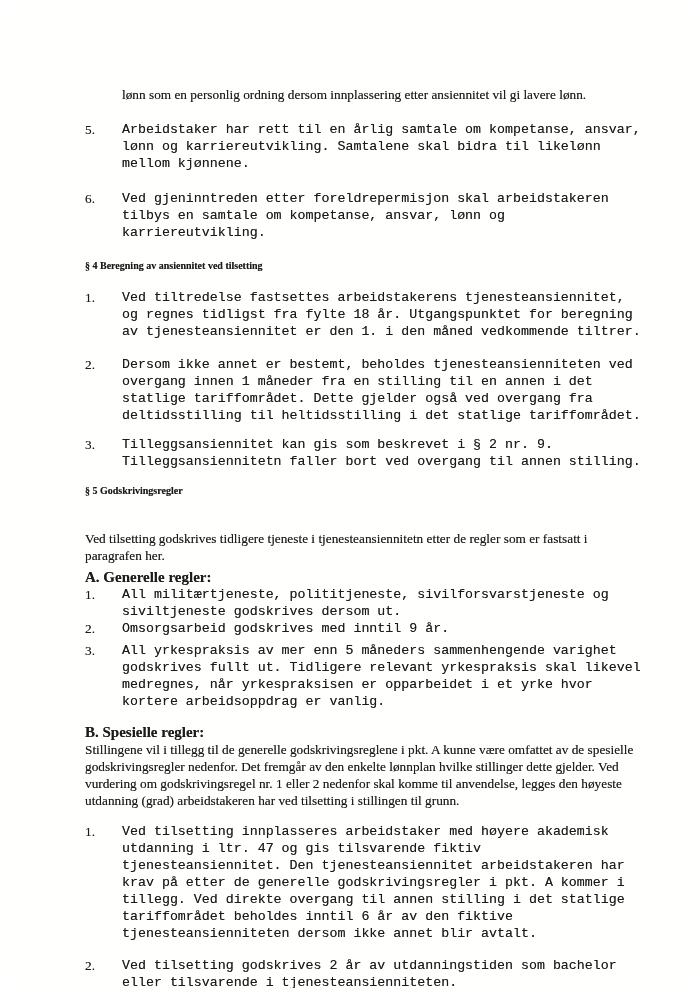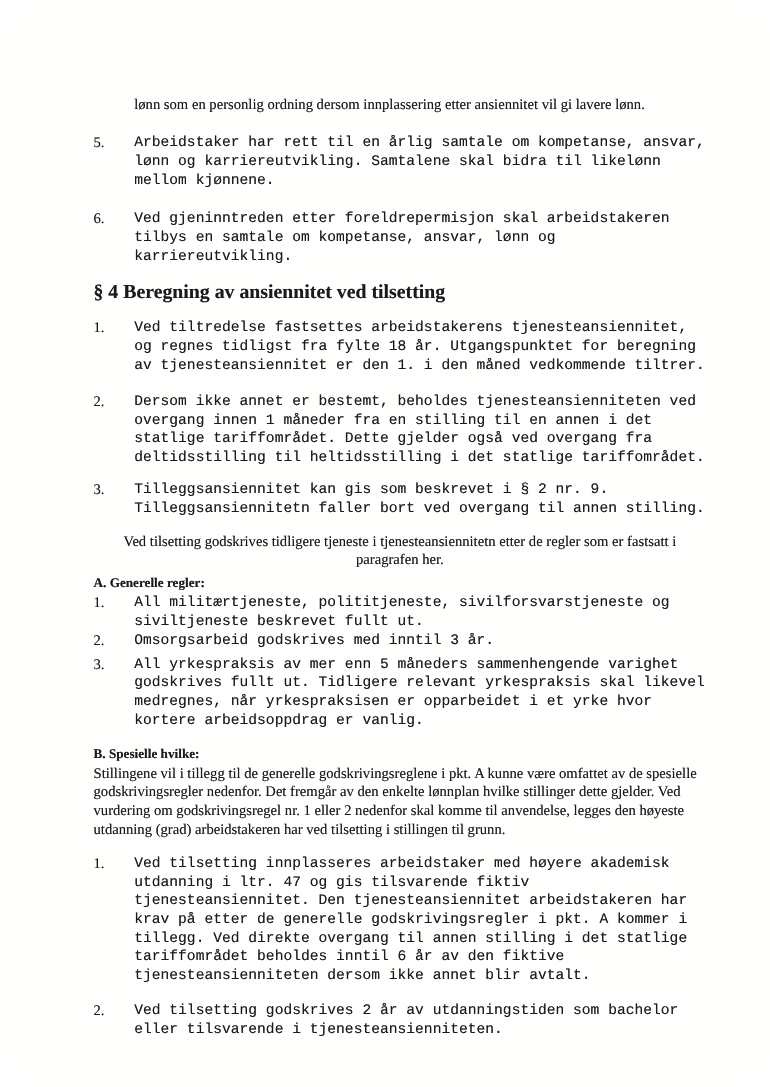--- a/index.html
+++ b/index.html
@@ -29,33 +29,33 @@
   .para { width: 100%; }
   .cont { padding-left: 37px; }
   .item { display: flex; }
   .item .num {
     flex: 0 0 37px;
     width: 37px;
   }
   .item .txt { flex: 1 1 auto; font-family: Liberation Mono, monospace; }
   .heading {
     font-weight: bold;
-    font-size: 18px;
+    font-size: 10px;
   }
   .subheading {
     font-weight: bold;
-    font-size: 12px;
+    font-size: 15px;
   }
   
   .mt-18 { margin-top: 18px; }
   .mt-16 { margin-top: 16px; }
   .mt-15 { margin-top: 15px; }
   .mt-14 { margin-top: 14px; }
   .mt-12 { margin-top: 12px; }
-  .mt-19 { margin-top: 13px; text-align: center; }
+  .mt-19 { margin-top: 31px; }
   .mt-5  { margin-top: 5px; }
   .mt-0  { margin-top: 0; }
 </style>
 </head>
 <body>
 
 <div class="page">
   <div class="doc">
 
     <div class="para cont">lønn som en personlig ordning dersom innplassering etter ansiennitet vil gi lavere lønn.</div>
@@ -80,41 +80,42 @@
     <div class="item mt-16">
       <span class="num">2.</span>
       <span class="txt">Dersom ikke annet er bestemt, beholdes tjenesteansienniteten ved overgang innen 1 måneder fra en stilling til en annen i det statlige tariffområdet.  Dette gjelder også ved overgang fra deltidsstilling til heltidsstilling i det statlige tariffområdet.</span>
     </div>
 
     <div class="item mt-12">
       <span class="num">3.</span>
       <span class="txt">Tilleggsansiennitet kan gis som beskrevet i § 2 nr. 9.  Tilleggsansiennitetn faller bort ved overgang til annen stilling.</span>
     </div>
 
+    <div class="heading mt-12">§ 5 Godskrivingsregler</div>
 
     <div class="para mt-19">Ved tilsetting godskrives tidligere tjeneste i tjenesteansiennitetn etter de regler som er fastsatt i paragrafen her.</div>
 
     <div class="subheading mt-5">A. Generelle regler:</div>
 
     <div class="item mt-0">
       <span class="num">1.</span>
-      <span class="txt">All militærtjeneste, polititjeneste, sivilforsvarstjeneste og siviltjeneste beskrevet fullt ut.</span>
+      <span class="txt">All militærtjeneste, polititjeneste, sivilforsvarstjeneste og siviltjeneste godskrives dersom ut.</span>
     </div>
 
     <div class="item mt-0">
       <span class="num">2.</span>
-      <span class="txt">Omsorgsarbeid godskrives med inntil 3 år.</span>
+      <span class="txt">Omsorgsarbeid godskrives med inntil 9 år.</span>
     </div>
 
     <div class="item mt-5">
       <span class="num">3.</span>
       <span class="txt">All yrkespraksis av mer enn 5 måneders sammenhengende varighet godskrives fullt ut. Tidligere relevant yrkespraksis skal likevel medregnes, når yrkespraksisen er opparbeidet i et yrke hvor kortere arbeidsoppdrag er vanlig.</span>
     </div>
 
-    <div class="subheading mt-14">B. Spesielle hvilke:</div>
+    <div class="subheading mt-14">B. Spesielle regler:</div>
 
     <div class="para mt-0">Stillingene vil i tillegg til de generelle godskrivingsreglene i pkt. A kunne være omfattet av de spesielle godskrivingsregler nedenfor. Det fremgår av den enkelte lønnplan hvilke stillinger dette gjelder. Ved vurdering om godskrivingsregel nr. 1 eller 2 nedenfor skal komme til anvendelse, legges den høyeste utdanning (grad) arbeidstakeren har ved tilsetting i stillingen til grunn.</div>
 
     <div class="item mt-14">
       <span class="num">1.</span>
       <span class="txt">Ved tilsetting innplasseres arbeidstaker med høyere akademisk utdanning i ltr. 47 og gis tilsvarende fiktiv tjenesteansiennitet. Den tjenesteansiennitet arbeidstakeren har krav på etter de generelle godskrivingsregler i pkt. A kommer i tillegg. Ved direkte overgang til annen stilling i det statlige tariffområdet beholdes inntil 6 år av den fiktive tjenesteansienniteten dersom ikke annet blir avtalt.</span>
     </div>
 
     <div class="item mt-15">
       <span class="num">2.</span>

